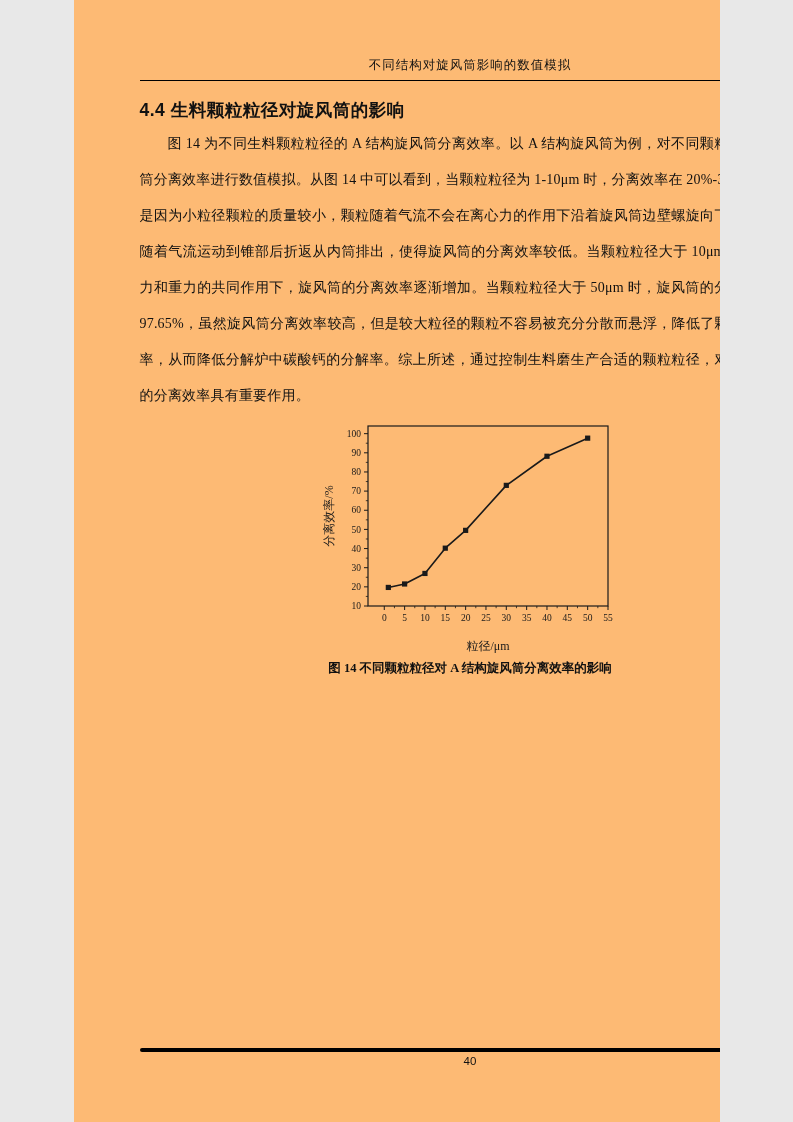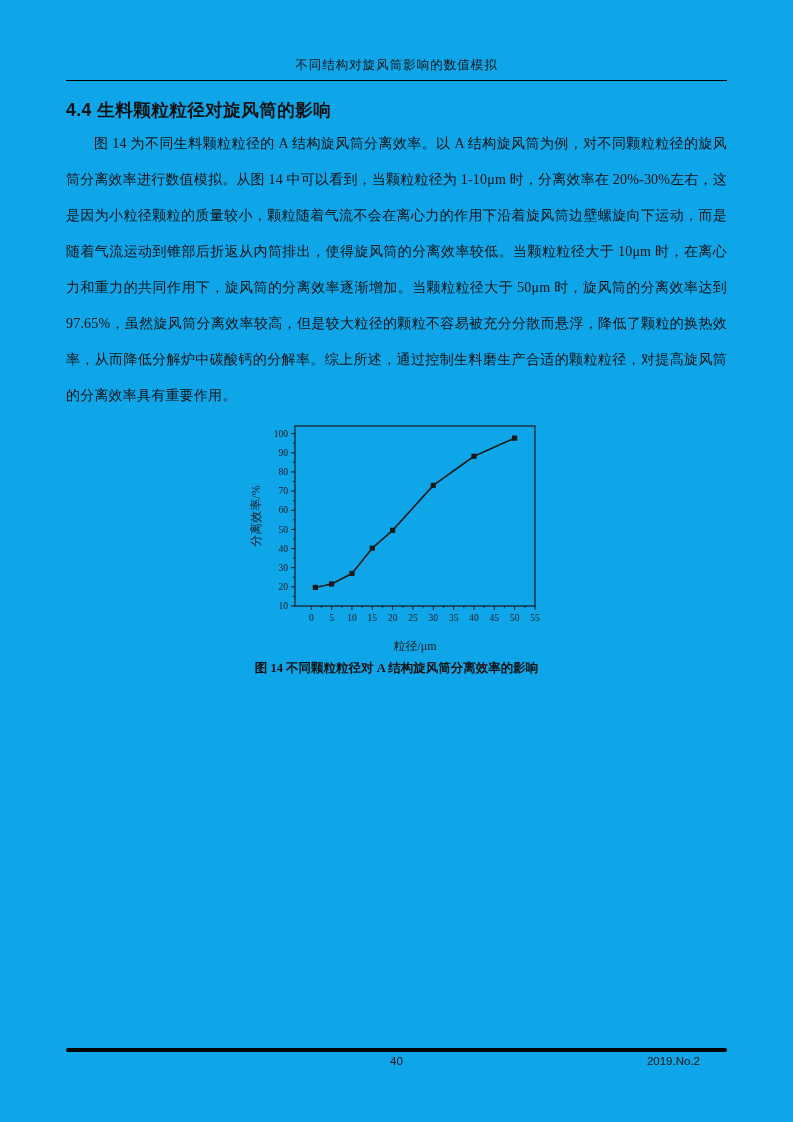--- a/index.html
+++ b/index.html
@@ -1,20 +1,20 @@
 <!DOCTYPE html>
 <html><head>
 <meta charset="utf-8">
 <style>
   html,body{margin:0;padding:0;background:#e8e8e8;}
   .page{
     position:relative;
-    width:793px;height:1122px;
+    width:646px;height:1122px;
     margin:0 auto;
-    background:#0ea5e9;
+    background:#fdba74;
     font-family:"Liberation Serif","DejaVu Serif",serif;
     color:#111111;
     overflow:hidden;
   }
   .content{position:absolute;left:66px;width:661px;top:0;}
   .doc-header{
     margin-top:57px;
     text-align:center;
     font-size:12.5px;
     letter-spacing:1px;

